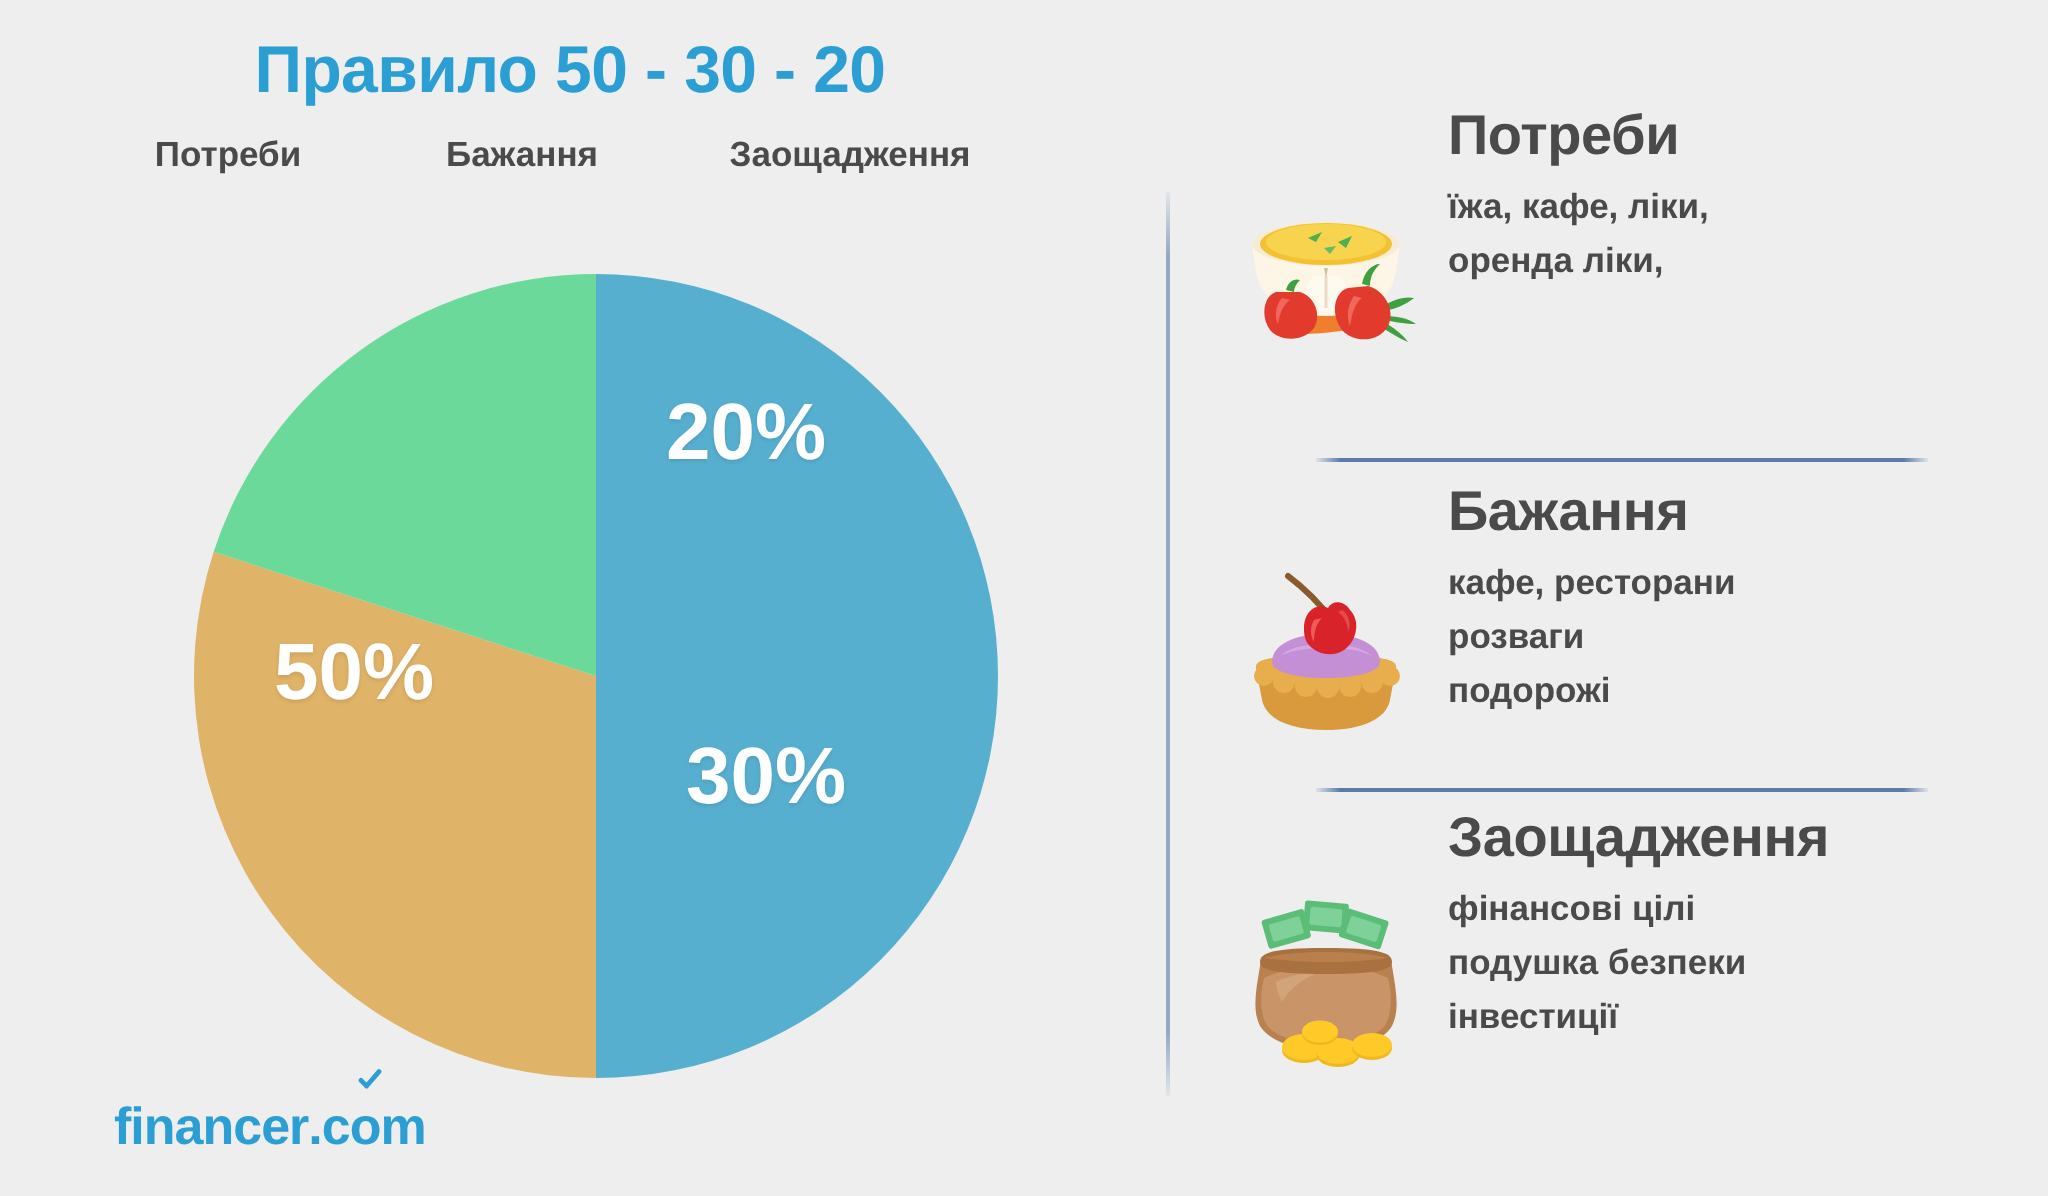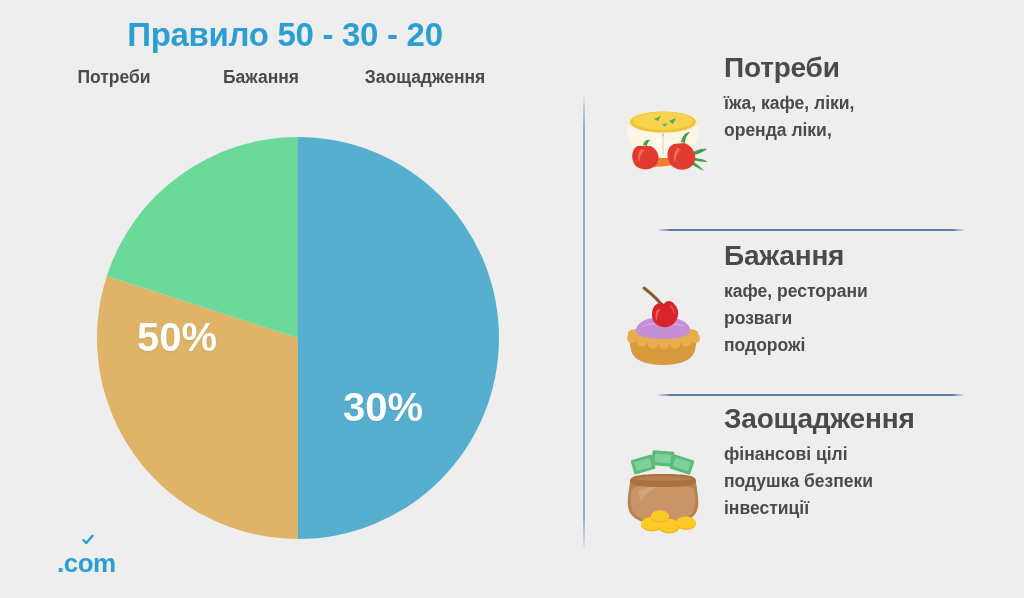--- a/index.html
+++ b/index.html
@@ -63,21 +63,21 @@
   .pie-pct {
     position: absolute;
     font-size: 40px;
     font-weight: bold;
     color: #ffffff;
     white-space: nowrap;
     transform: translate(-50%, -50%);
     text-shadow: 0 1px 2px rgba(0,0,0,0.10);
   }
   #pct-blue  { left: 80px;  top: 200px; }
-  #pct-tan   { left: 286px; top: 270px; }
+  #pct-tan   { left: 286px; top: 252px; }
   #pct-green { left: 276px; top: 80px;  }
 
   
   #logo {
     position: absolute;
     left: 57px; top: 548px;
     font-size: 26px;
     font-weight: bold;
     color: #2b9fd4;
     letter-spacing: -0.5px;
@@ -179,23 +179,25 @@
   <div id="pie-wrap">
     <svg id="pie-svg" viewBox="0 0 402 402">
 
     <path id="slice-0" d="M 201 201 L 201.00 0.00 A 201 201 0 0 1 201.00 402.00 Z" fill="#57afd0"></path>
         <path id="slice-1" d="M 201 201 L 201.00 402.00 A 201 201 0 0 1 9.84 138.89 Z" fill="#dfb368"></path>
         <path id="slice-2" d="M 201 201 L 9.84 138.89 A 201 201 0 0 1 201.00 0.00 Z" fill="#6bd99a"></path>
       </svg>
 
     <span class="pie-pct" id="pct-blue">50%</span>
     <span class="pie-pct" id="pct-tan">30%</span>
+    <span class="pie-pct" id="pct-green">20%</span>
   </div>
 
   <div id="logo">
+    <span>financer</span>
       <span>.c</span>
       <span class="logo-o"><span>o</span><svg class="logo-check" viewBox="0 0 12 12">
         <path d="M1.5 6.2 L4.3 9 L10.5 1.8" stroke="#2b9fd4" stroke-width="2.4" fill="none" stroke-linecap="round" stroke-linejoin="round"></path>
       </svg></span>
       <span>m</span>
   </div>
 </div>
 
 <div id="vertical-rule"></div>
 

